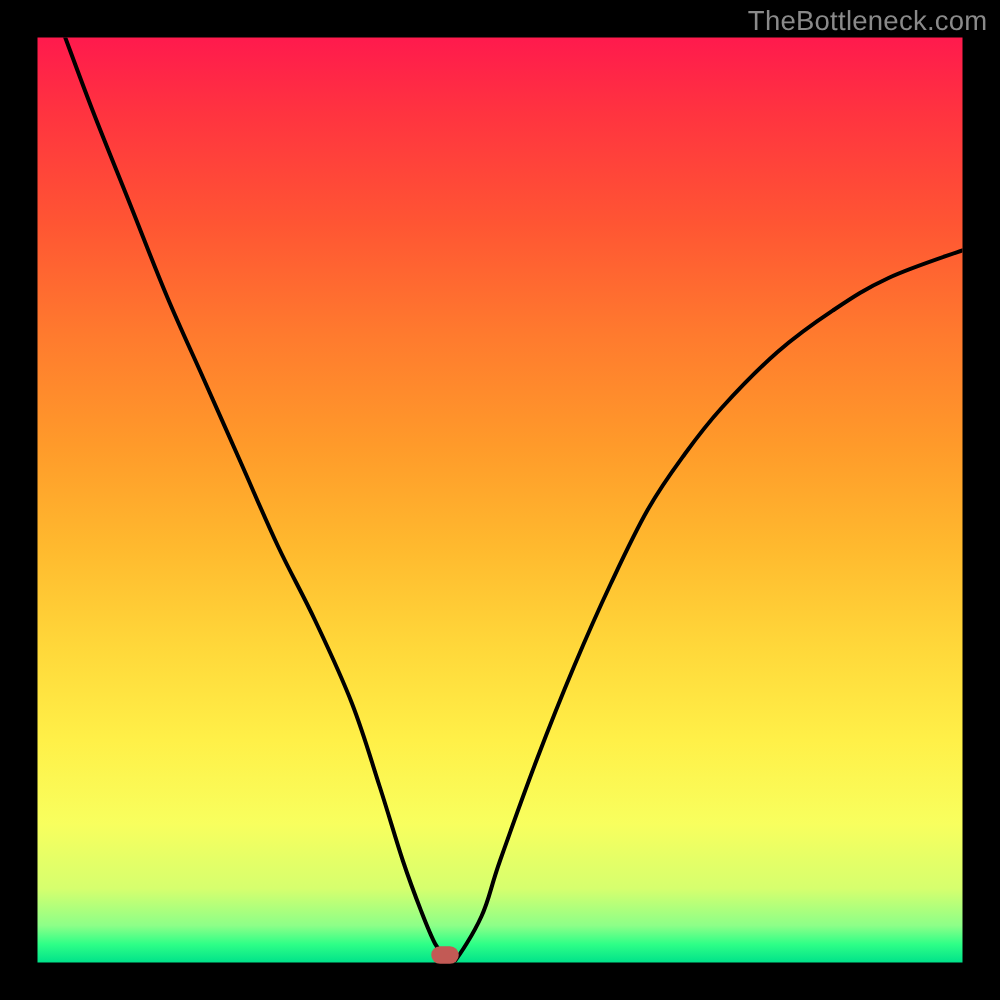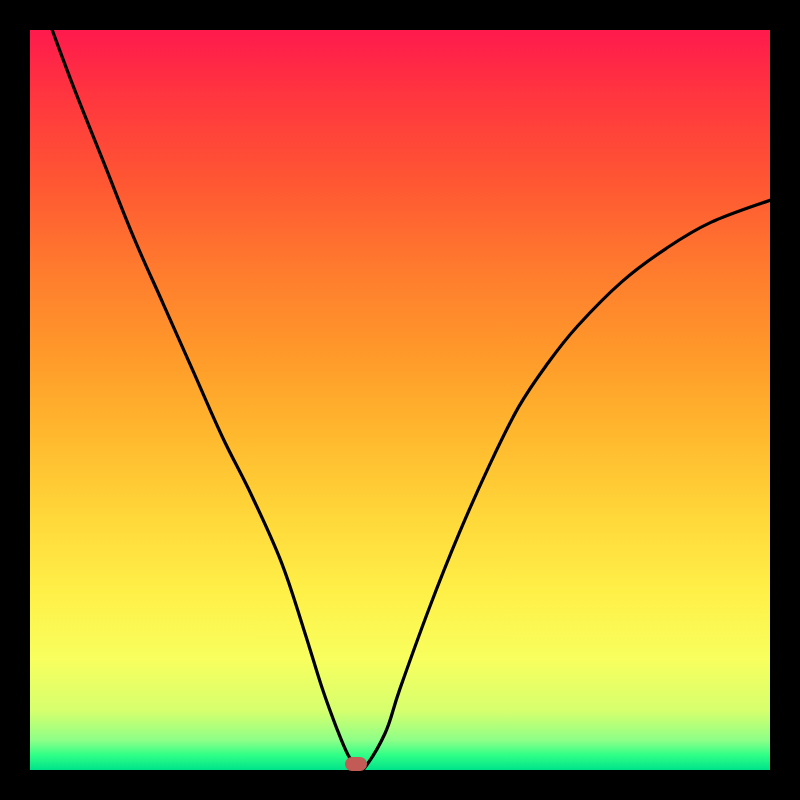--- a/index.html
+++ b/index.html
@@ -62,19 +62,20 @@
     height: 14px;
     border-radius: 7px;
     background: #c25a55;
     transform: translate(-50%, -50%);
   }
 </style>
 </head>
 <body>
 
 <div class="frame">
+  <div class="watermark">TheBottleneck.com</div>
   <div class="plot">
     <svg class="curve" viewBox="0 0 740 740" preserveAspectRatio="none">
       <path id="curve-path" fill="none" stroke="#000000" stroke-width="3.2" stroke-linecap="round" stroke-linejoin="round" d="M 22.20 0.00 C 26.20 10.66, 35.08 35.22, 44.40 59.20 C 53.72 83.18, 63.34 106.56, 74.00 133.20 C 84.66 159.84, 92.94 181.89, 103.60 207.20 C 114.26 232.51, 122.54 249.82, 133.20 273.80 C 143.86 297.78, 152.14 316.42, 162.80 340.40 C 173.46 364.38, 181.74 384.36, 192.40 407.00 C 203.06 429.64, 211.34 443.56, 222.00 466.20 C 232.66 488.84, 242.28 508.82, 251.60 532.80 C 260.92 556.78, 266.47 576.76, 273.80 599.40 C 281.13 622.04, 286.31 640.62, 292.30 658.60 C 298.29 676.58, 302.44 687.31, 307.10 699.30 C 311.76 711.29, 314.47 718.27, 318.20 725.20 C 321.93 732.13, 325.16 735.12, 327.82 737.78 C 330.48 740.44, 328.07 746.26, 333.00 740.00 C 337.93 733.74, 348.54 717.65, 355.20 703.00 C 361.86 688.35, 362.01 681.24, 370.00 658.60 C 377.99 635.96, 388.94 605.17, 399.60 577.20 C 410.26 549.23, 418.54 528.51, 429.20 503.20 C 439.86 477.89, 448.14 459.24, 458.80 436.60 C 469.46 413.96, 477.74 396.05, 488.40 377.40 C 499.06 358.75, 507.34 347.65, 518.00 333.00 C 528.66 318.35, 534.28 310.65, 547.60 296.00 C 560.92 281.35, 576.02 265.59, 592.00 251.60 C 607.98 237.61, 620.42 228.96, 636.40 218.30 C 652.38 207.64, 662.15 201.06, 680.80 192.40 C 699.45 183.74, 729.34 174.20, 740.00 170.20"></path>
     </svg>
     <div id="marker-dot" class="dot" style="left: 325.6px; top: 734.08px; background: rgb(194, 90, 85);"></div>
   </div>
 </div>
 
 </body></html>

